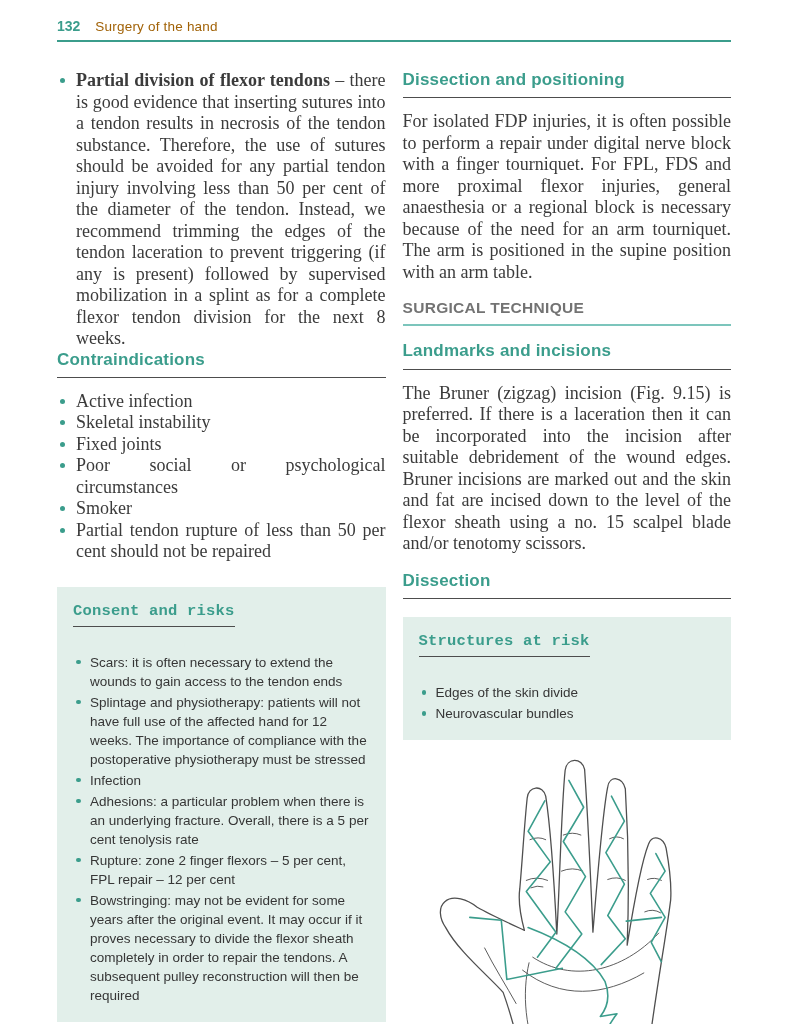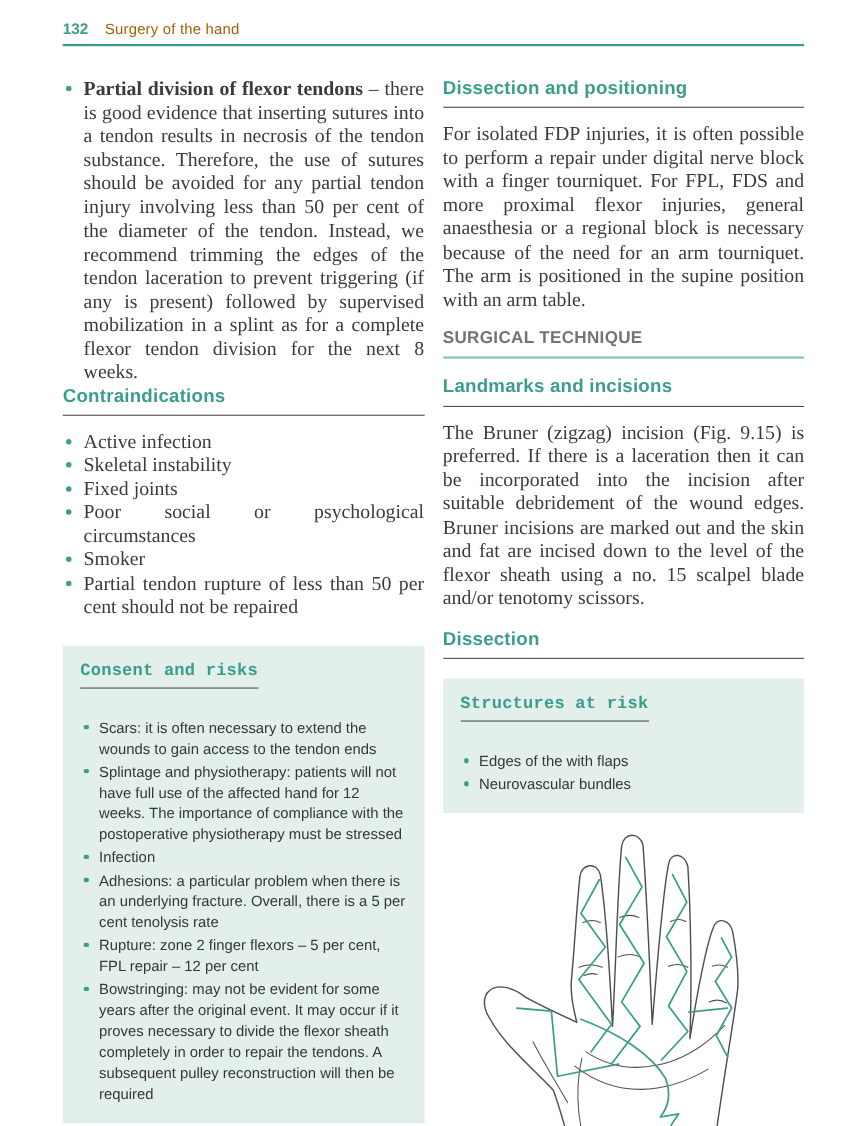--- a/index.html
+++ b/index.html
@@ -122,21 +122,21 @@
       <div class="rule-dark"></div>
       <p class="serif body-para">The Bruner (zigzag) incision (Fig. 9.15) is preferred. If there is a laceration then it can be incorporated into the incision after suitable debridement of the wound edges. Bruner incisions are marked out and the skin and fat are incised down to the level of the flexor sheath using a no. 15 scalpel blade and/or tenotomy scissors.</p>
 
       <h3 class="teal-h">Dissection</h3>
       <div class="rule-dark"></div>
 
       <aside class="box" style="margin-top:18px;">
         <h4 class="box-h">Structures at risk</h4>
         <ul class="sans-list">
 
-        <li>Edges of the with flaps</li>
+        <li>Edges of the skin divide</li>
             <li>Neurovascular bundles</li>
           </ul>
       </aside>
 
       <figure>
         <div class="svg-wrap">
           <svg width="278" height="324" viewBox="0 0 290 350">
             <g fill="none" stroke="var(--outline)" stroke-width="1.4" stroke-linecap="round" stroke-linejoin="round">
 
               <path d="M 100 348

